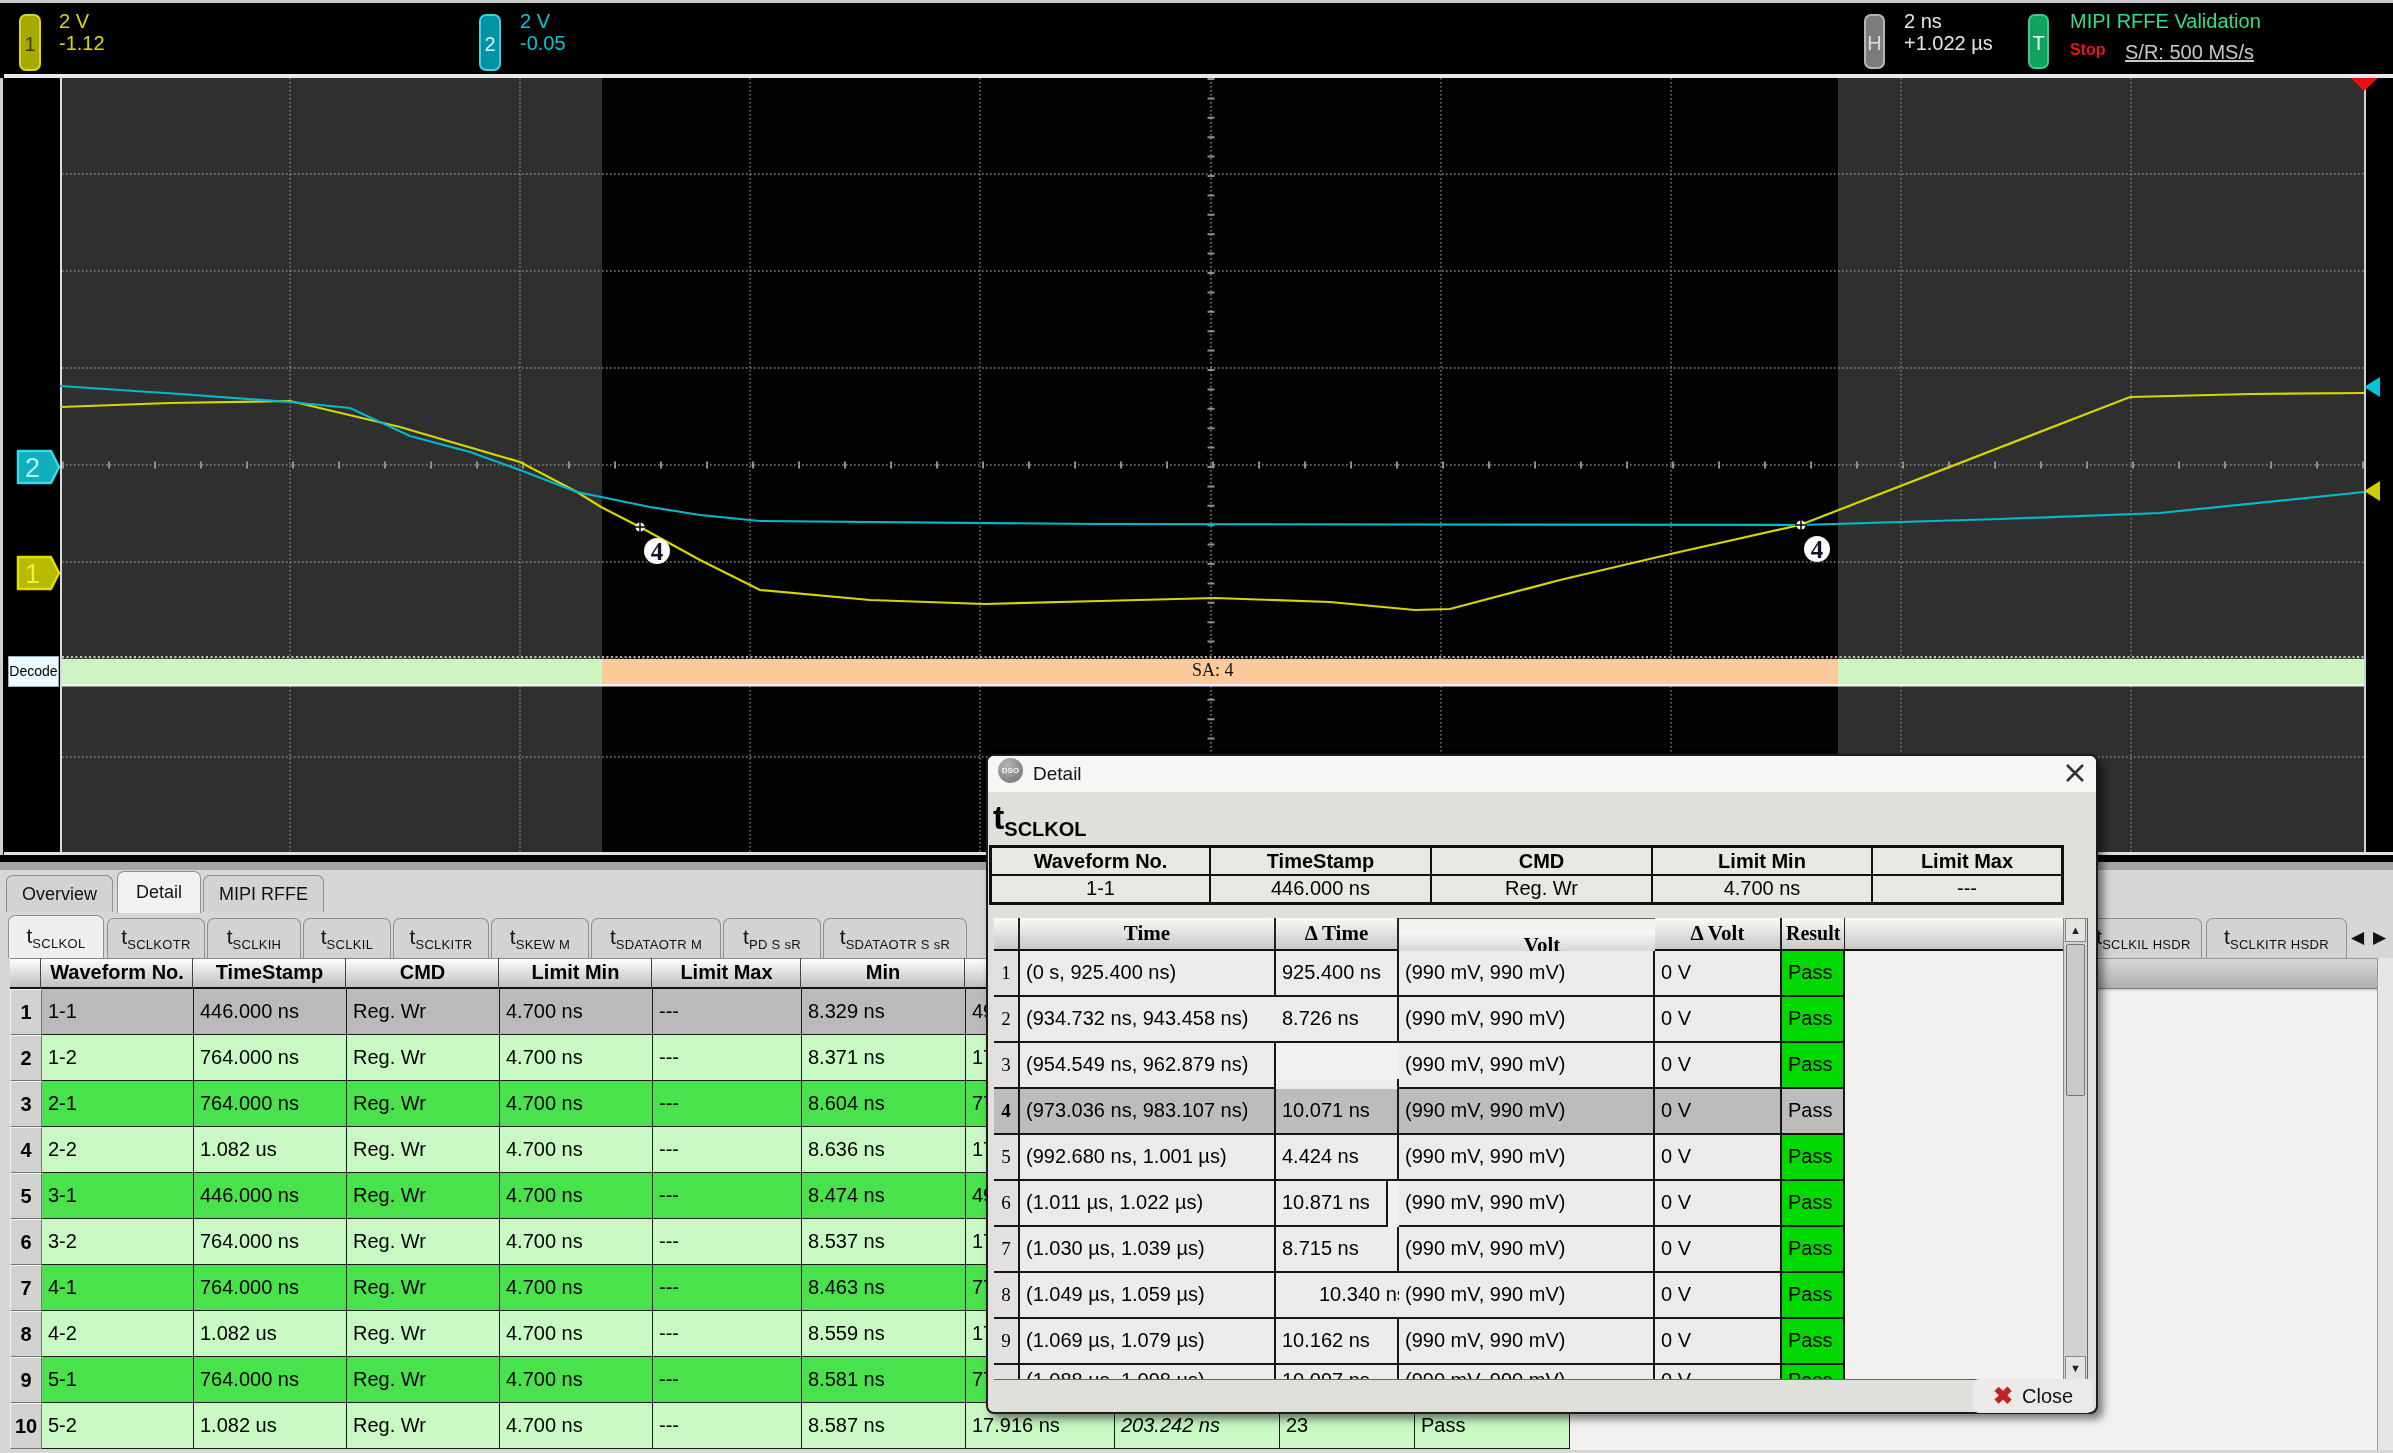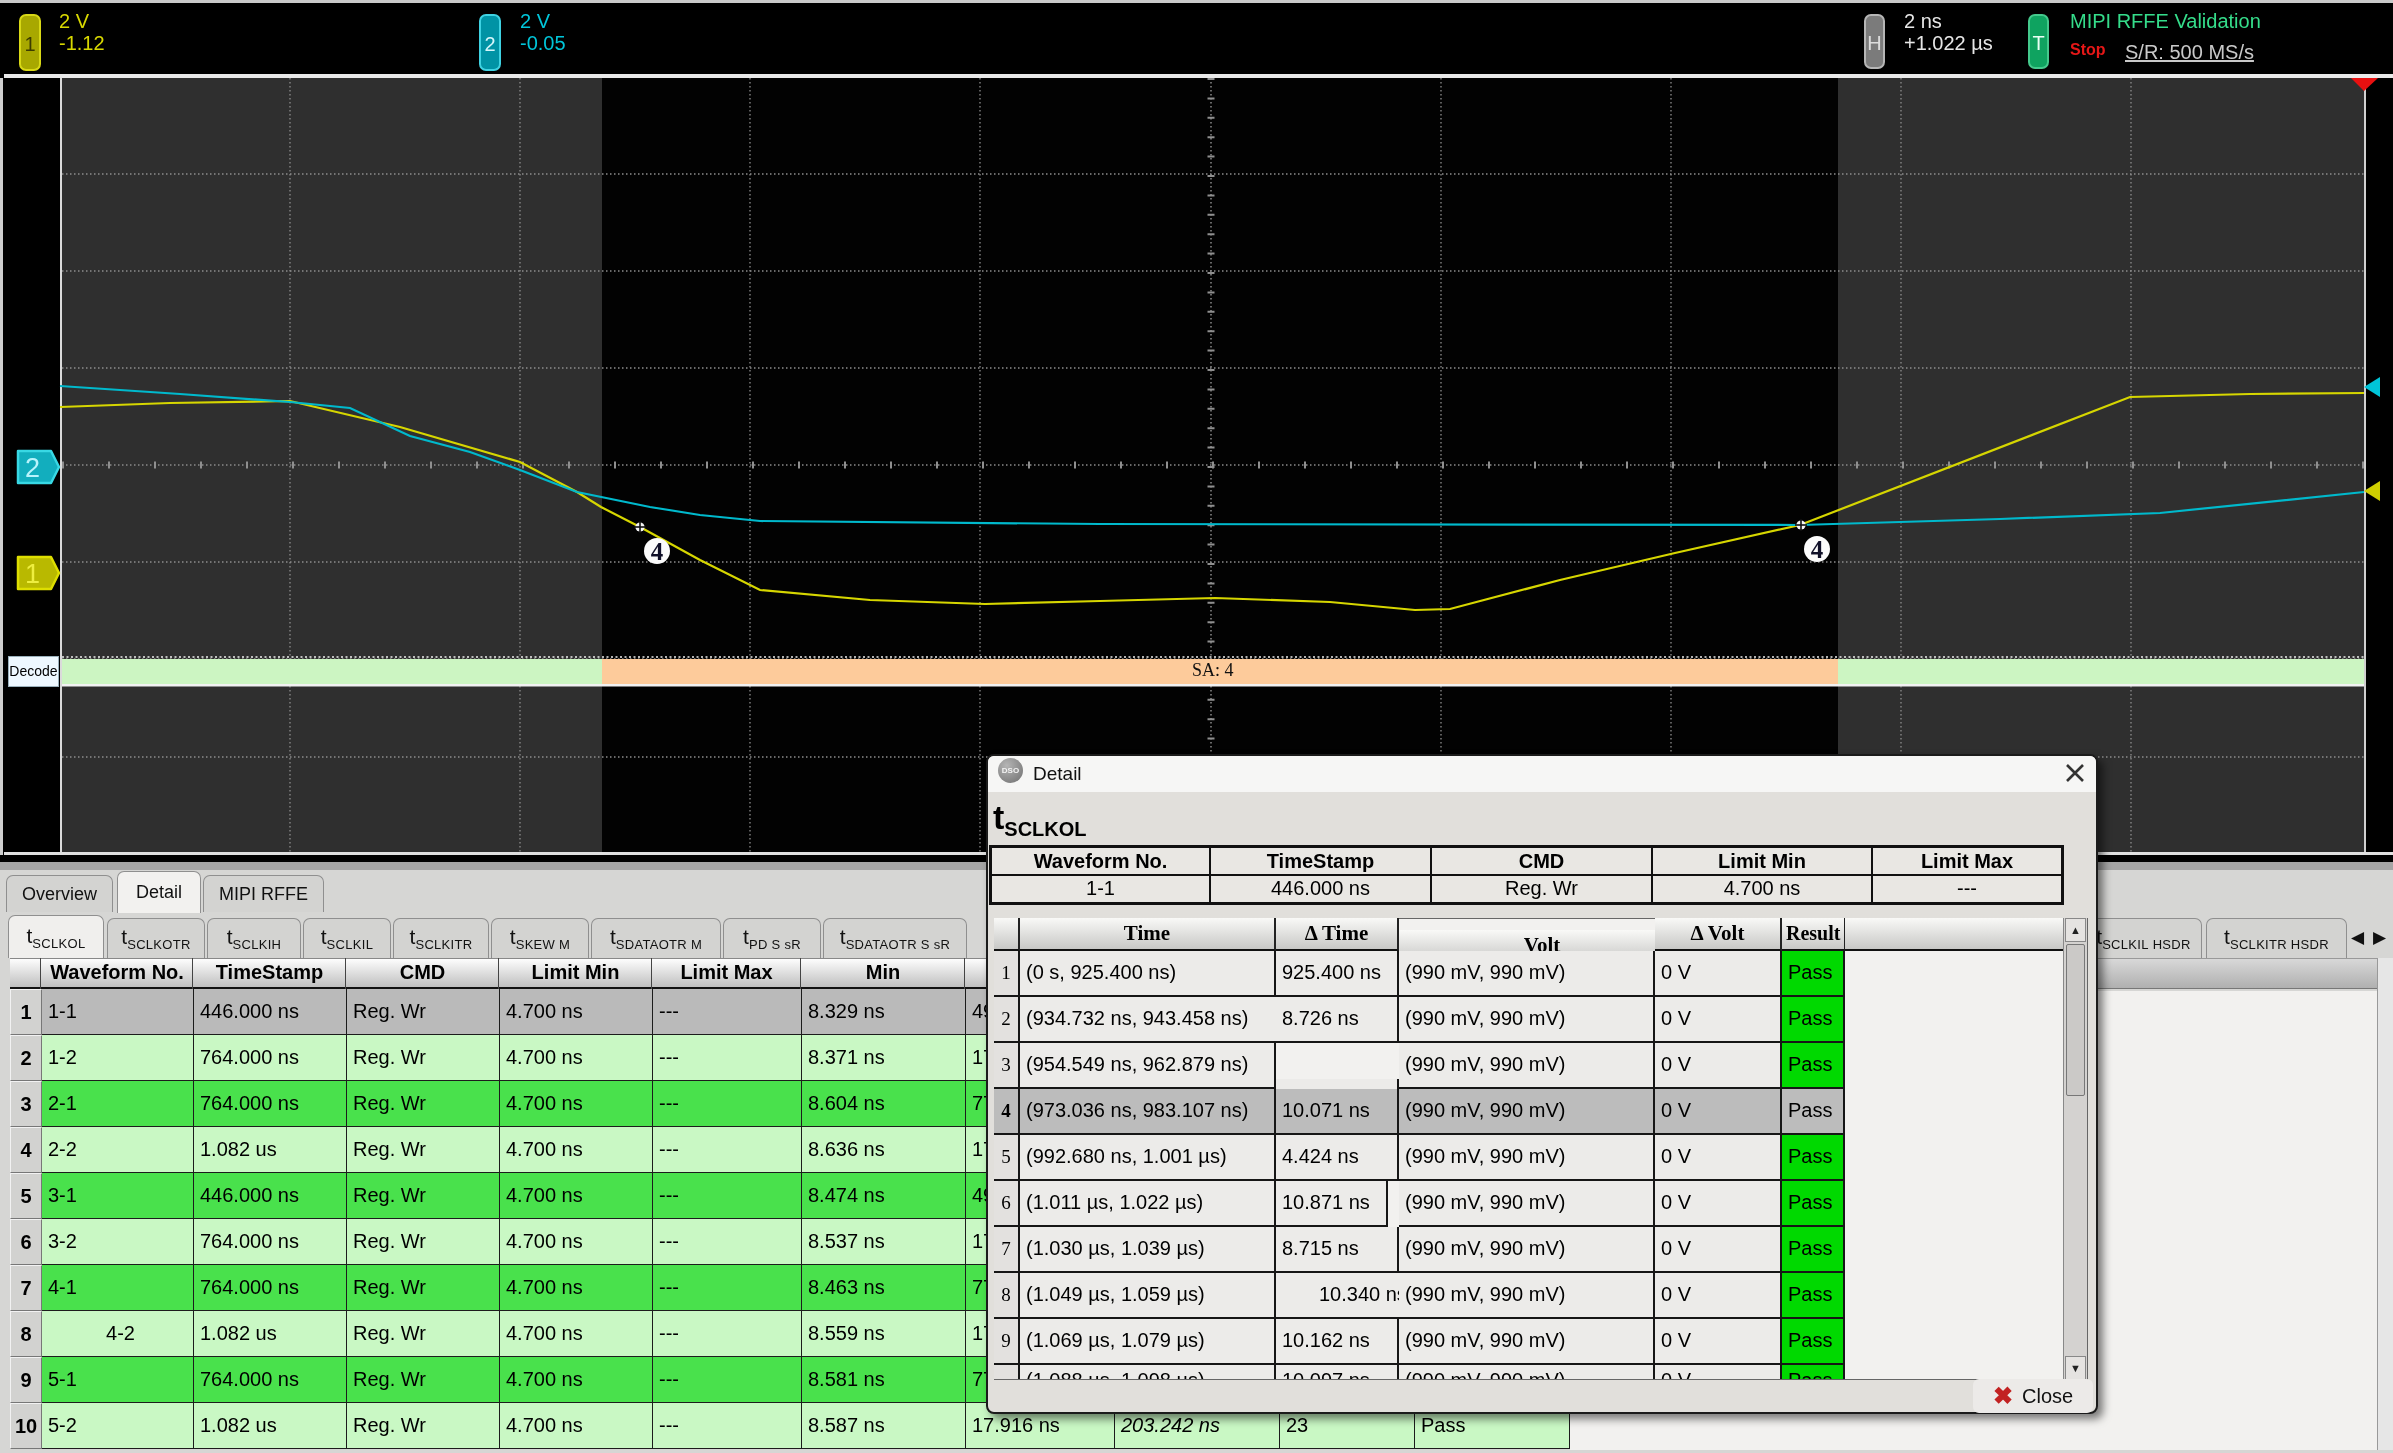--- a/index.html
+++ b/index.html
@@ -255,21 +255,21 @@
         <div class="cell" style="left:500px;top:395px;width:153px;">4.700 ns</div>
         <div class="cell" style="left:653px;top:395px;width:149px;">---</div>
         <div class="cell" style="left:802px;top:395px;width:164px;">8.463 ns</div>
         <div class="cell" style="left:966px;top:395px;width:149px;">77.708 ns</div>
         <div class="cell" style="left:1115px;top:395px;width:165px;">203.133 ns</div>
         <div class="cell" style="left:1280px;top:395px;width:135px;">23</div>
         <div class="cell" style="left:1415px;top:395px;width:155px;">Pass</div>
       </div>
     <div class="rl">
         <div class="cell num" style="left:10px;top:441px;width:32px;">8</div>
-        <div class="cell" style="left:42px;top:441px;width:152px;text-align:center;">4-2</div>
+        <div class="cell" style="left:42px;top:441px;width:152px;">4-2</div>
         <div class="cell" style="left:194px;top:441px;width:153px;">1.082 us</div>
         <div class="cell" style="left:347px;top:441px;width:153px;">Reg. Wr</div>
         <div class="cell" style="left:500px;top:441px;width:153px;">4.700 ns</div>
         <div class="cell" style="left:653px;top:441px;width:149px;">---</div>
         <div class="cell" style="left:802px;top:441px;width:164px;">8.559 ns</div>
         <div class="cell" style="left:966px;top:441px;width:149px;">17.909 ns</div>
         <div class="cell" style="left:1115px;top:441px;width:165px;">203.151 ns</div>
         <div class="cell" style="left:1280px;top:441px;width:135px;">23</div>
         <div class="cell" style="left:1415px;top:441px;width:155px;">Pass</div>
       </div>

